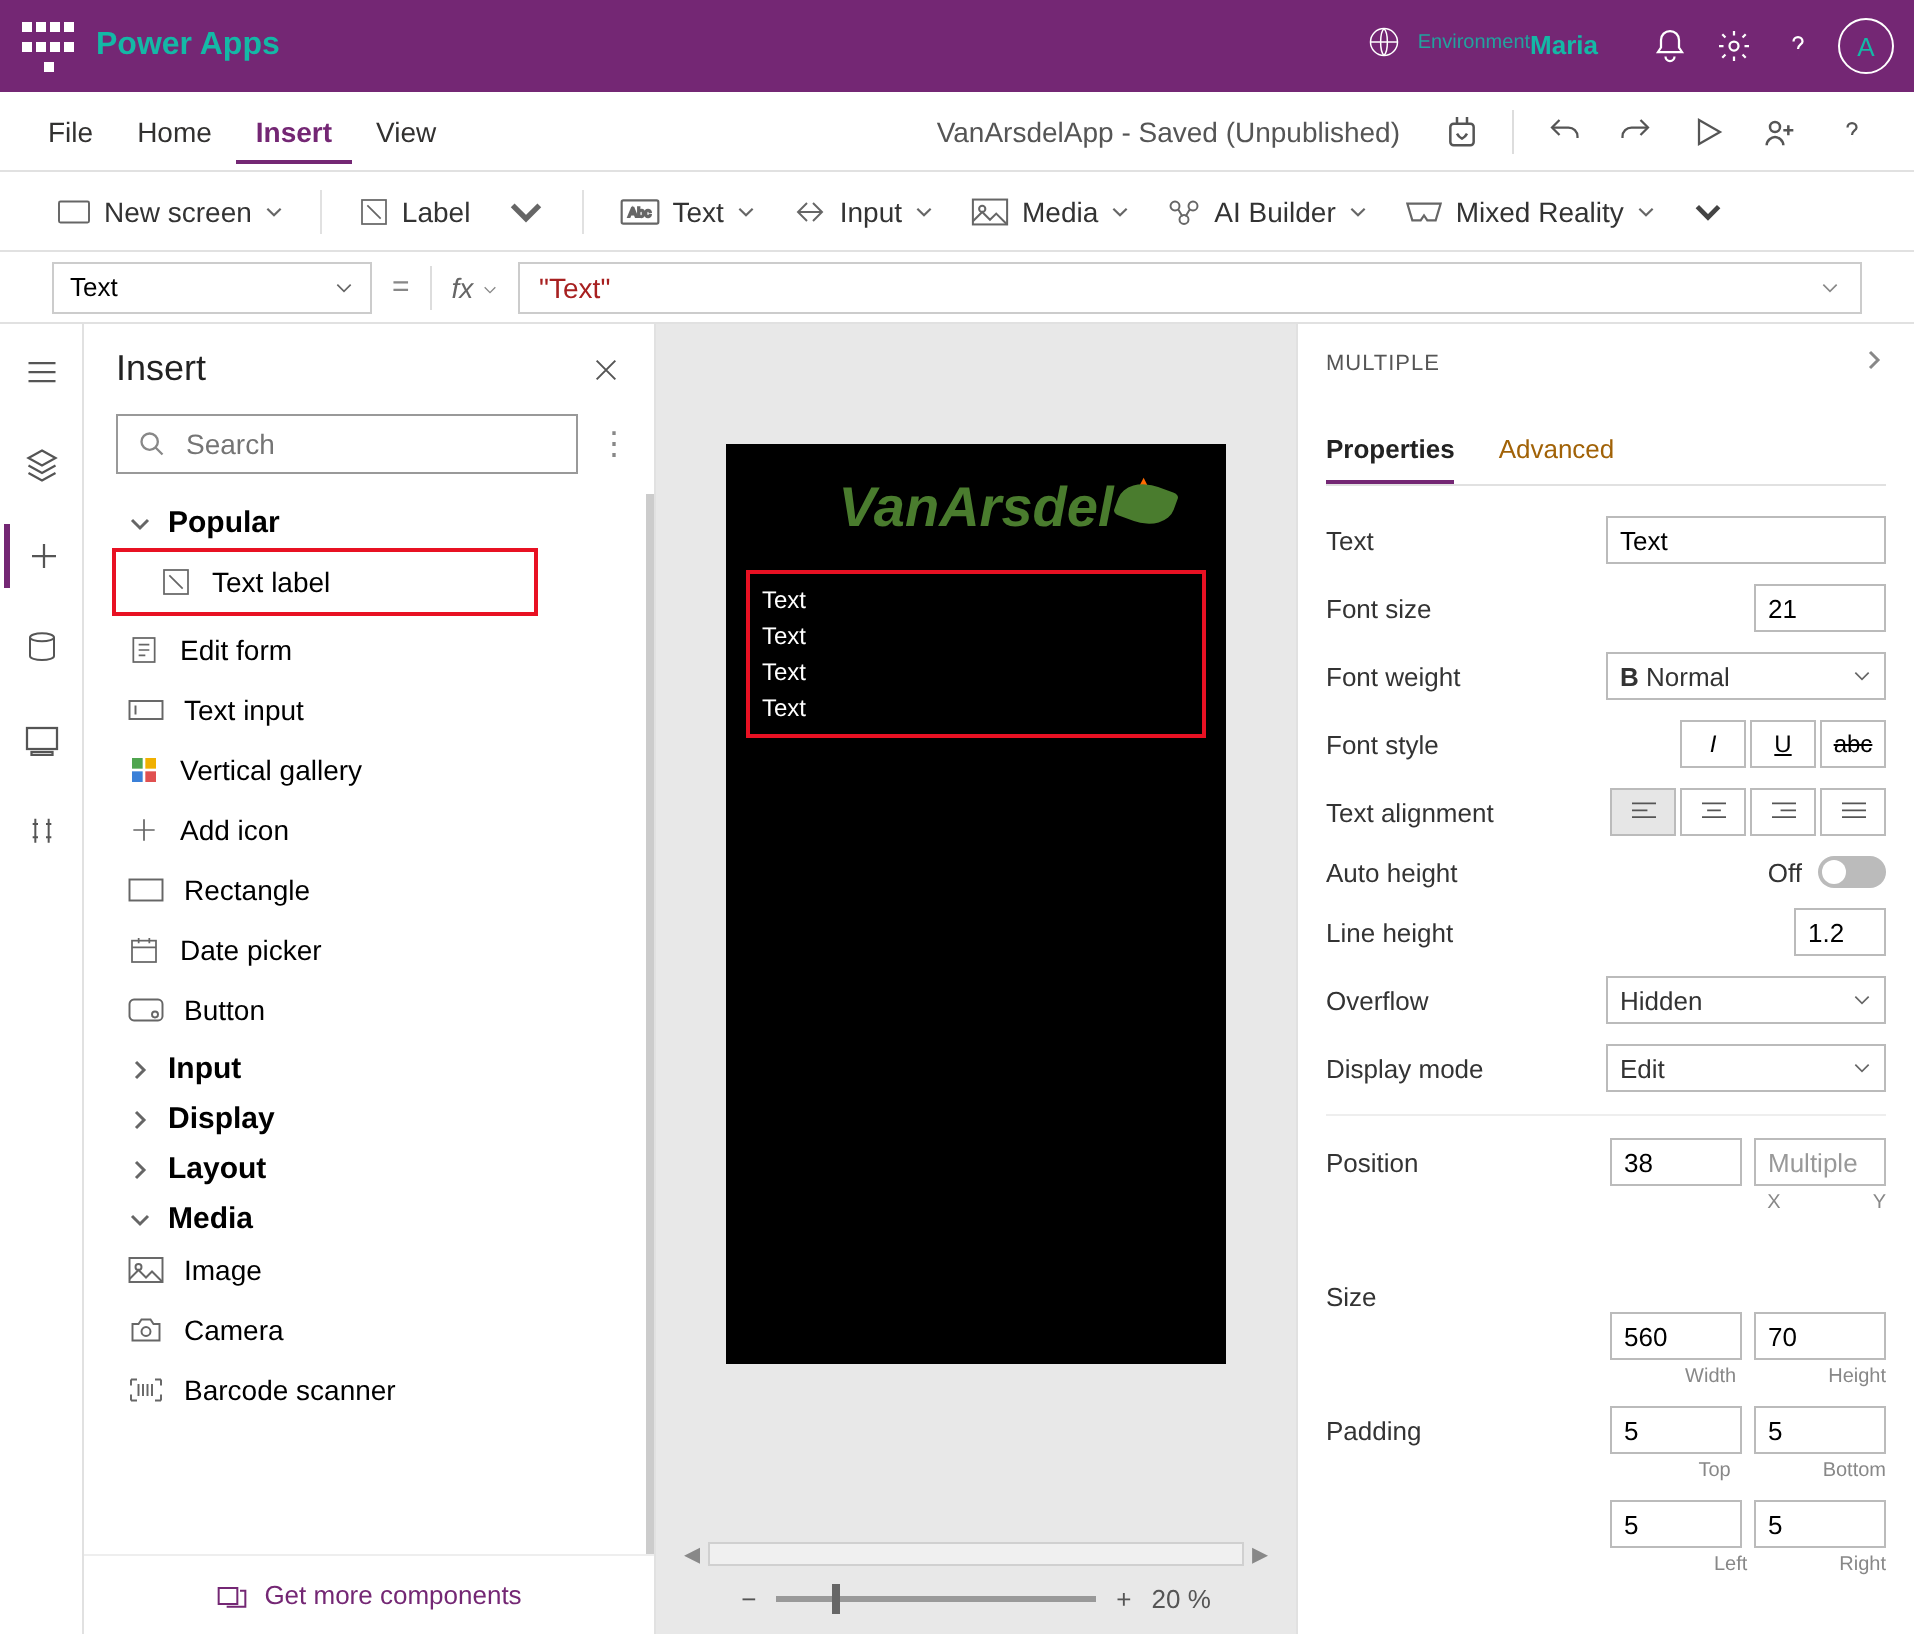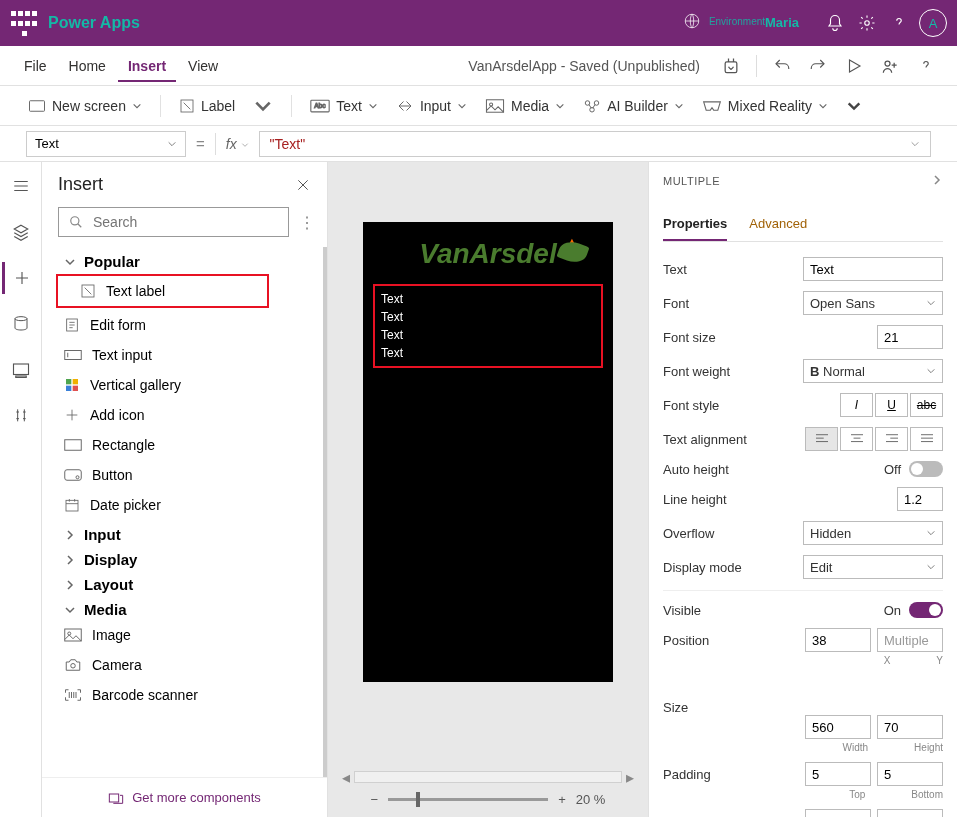--- a/index.html
+++ b/index.html
@@ -403,32 +403,32 @@
           </svg>
         <span>Add icon</span>
       </div>
       <div class="ins-item">
         <svg class="ic" width="18" height="12" viewBox="0 0 24 16">
             <rect x="1" y="1" width="22" height="14"></rect>
           </svg>
         <span>Rectangle</span>
       </div>
       <div class="ins-item">
+        <svg class="ic" width="16" height="16" viewBox="0 0 24 24">
+            <rect x="3" y="5" width="18" height="16"></rect>
+            <path d="M3 10h18M8 3v4M16 3v4"></path>
+          </svg>
+        <span>Date picker</span>
+      </div>
+      <div class="ins-item">
         <svg class="ic" width="18" height="12" viewBox="0 0 24 16">
             <rect x="1" y="1" width="22" height="14" rx="3"></rect>
             <circle cx="18" cy="11" r="2"></circle>
           </svg>
         <span>Button</span>
-      </div>
-      <div class="ins-item">
-        <svg class="ic" width="16" height="16" viewBox="0 0 24 24">
-            <rect x="3" y="5" width="18" height="16"></rect>
-            <path d="M3 10h18M8 3v4M16 3v4"></path>
-          </svg>
-        <span>Date picker</span>
       </div>
 
       <div class="ins-group">
         <svg width="12" height="12" viewBox="0 0 12 12">
             <path d="M4 2l4 4-4 4" fill="none" stroke="#666" stroke-width="1.5"></path>
           </svg>
         <span>Input</span>
       </div>
       <div class="ins-group">
         <svg width="12" height="12" viewBox="0 0 12 12">
@@ -515,29 +515,20 @@
     <div class="tabs">
       <div class="tab active">Properties</div>
       <div class="tab">Advanced</div>
     </div>
 
     <div class="prow">
         <span class="lbl">Text</span>
       <input class="val" value="Text" style="">
       </div>
 
-    <div class="prow">
-        <span class="lbl">Font</span>
-      <div class="ddval">
-          <span>Open Sans</span>
-          <svg width="10" viewBox="0 0 12 12">
-            <path d="M2 4l4 4 4-4" fill="none" stroke="#666"></path>
-          </svg>
-        </div>
-      </div>
 
     <div class="prow">
         <span class="lbl">Font size</span>
       <input class="small-in" value="21" style="">
       </div>
 
     <div class="prow">
         <span class="lbl">Font weight</span>
       <div class="ddval withicon">
         <span><b>B</b>&nbsp;<span>Normal</span></span>
@@ -616,27 +607,20 @@
       <div class="ddval">
           <span>Edit</span>
           <svg width="10" viewBox="0 0 12 12">
             <path d="M2 4l4 4 4-4" fill="none" stroke="#666"></path>
           </svg>
         </div>
       </div>
 
     <hr class="thin">
 
-    <div class="prow">
-        <span class="lbl">Visible</span>
-      <span style="display:flex;align-items:center;gap:8px;">
-        <span>On</span>
-        <span class="toggle on"></span>
-      </span>
-      </div>
 
     <div class="prow">
         <span class="lbl">Position</span>
       <span style="display:flex;gap:6px;">
         <input class="small-in" value="38" style="">
         <span class="grey-in"><input class="small-in" value="Multiple" style=""></span>
       </span>
       </div>
     <div class="sub-labels">
         <span>X</span>

